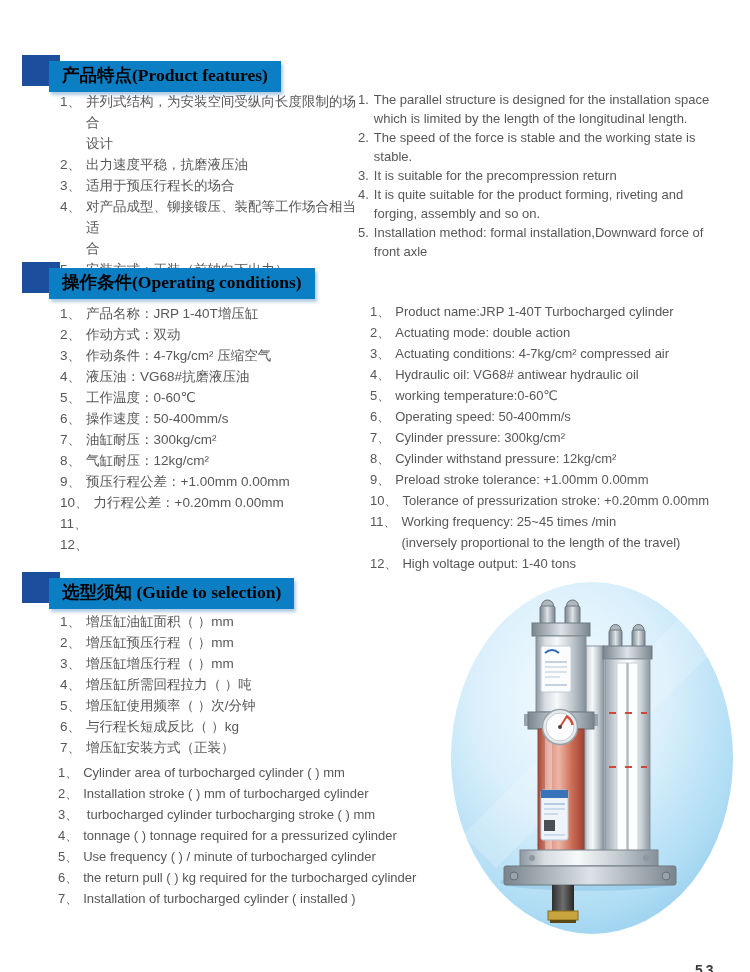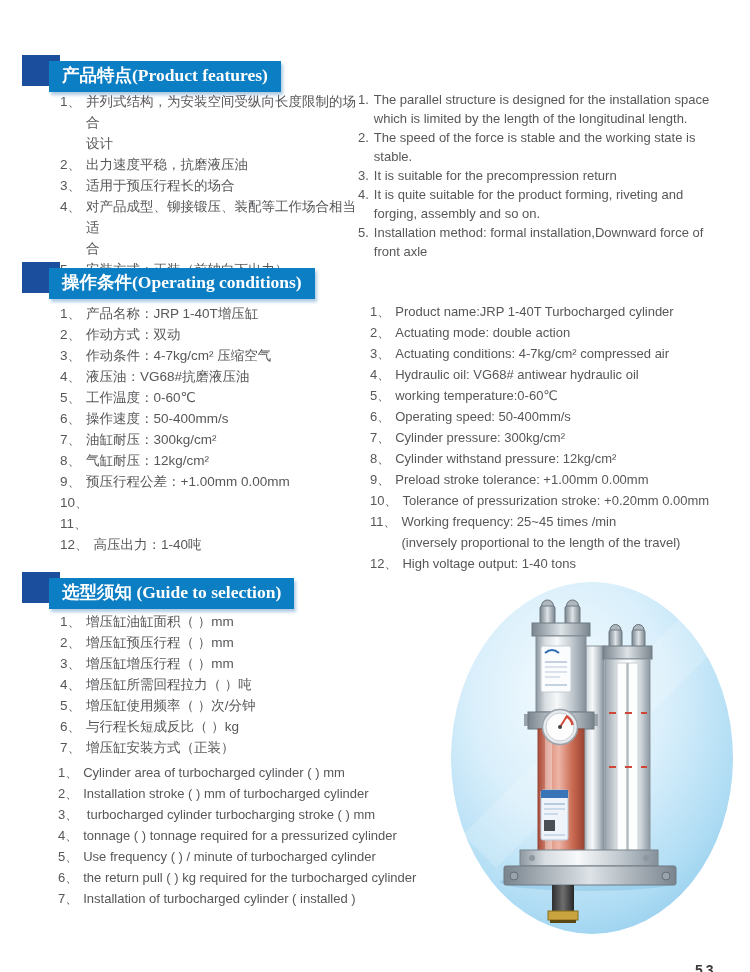--- a/index.html
+++ b/index.html
@@ -6,21 +6,21 @@
   .page {
     position:relative; width:750px; height:972px; margin:0 auto;
     background:#ffffff; overflow:hidden;
     font-family:"Liberation Sans","DejaVu Sans",sans-serif;
     color:#57575a;
   }
   .hdr { position:absolute; height:42px; }
   .hdr-sq { position:absolute; left:0; top:0; width:38px; height:31px; background:#1b4f9e; }
   .hdr-banner {
     position:absolute; left:27px; top:6px;
-    background:#0c7ec4; color:#ffffff;
+    background:#0c7ec4; color:#000000;
     font-family:"Liberation Serif","DejaVu Serif",serif;
     font-weight:bold; font-size:17.5px; line-height:1;
     padding:6px 13px 7px 13px; white-space:nowrap;
     box-shadow:2px 3px 3px rgba(110,160,205,0.55);
   }
   .list { position:absolute; }
   .zh { font-size:13.5px; line-height:21px; }
   .en { font-size:13px;   line-height:21px; }
   .lh19 { line-height:19px; }
   .li  { display:flex; align-items:flex-start; }
@@ -147,29 +147,29 @@
         <span class="txt">气缸耐压：12kg/cm²</span>
       </div>
 
       <div class="li">
         <span class="num">9、</span>
         <span class="txt">预压行程公差：+1.00mm 0.00mm</span>
       </div>
 
       <div class="li">
         <span class="num">10、</span>
+        <span class="txt">力行程公差：+0.20mm 0.00mm</span>
       </div>
 
       <div class="li">
         <span class="num">11、</span>
       </div>
 
       <div class="li">
         <span class="num">12、</span>
-        <span class="txt">高压出力：1-40吨</span>
       </div>
     </div>
   <div class="list en" style="left:370px; top:301px; width:370px;">
 
       <div class="li">
         <span class="num">1、</span>
         <span class="txt">Product name:JRP 1-40T Turbocharged cylinder</span>
       </div>
 
       <div class="li">

